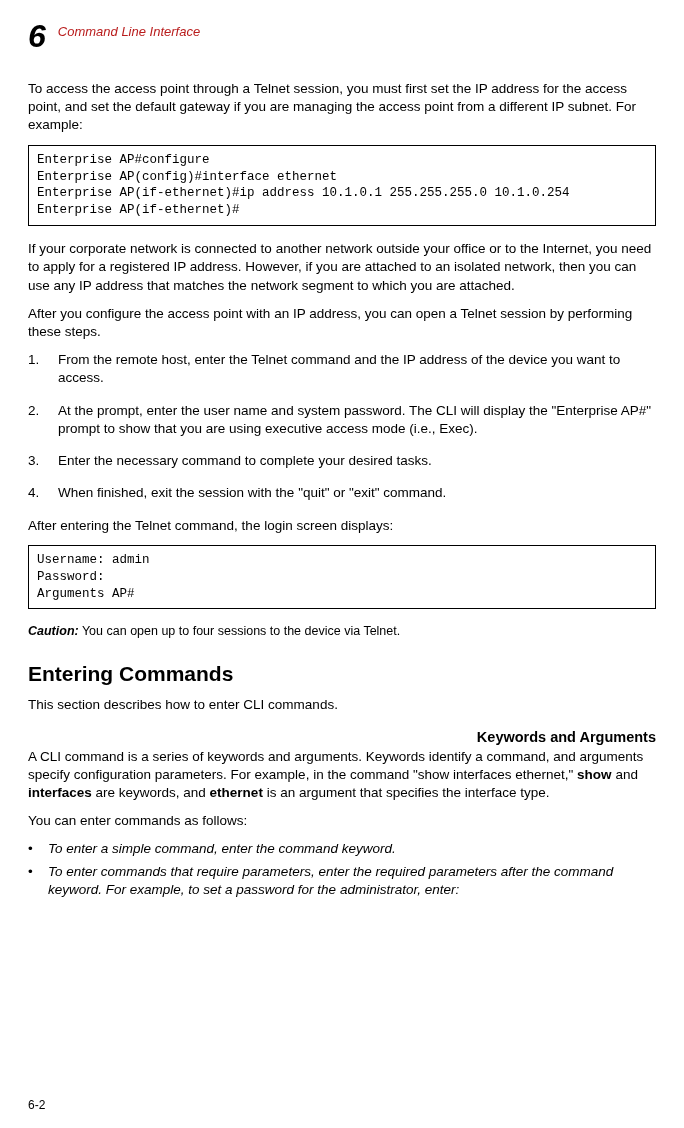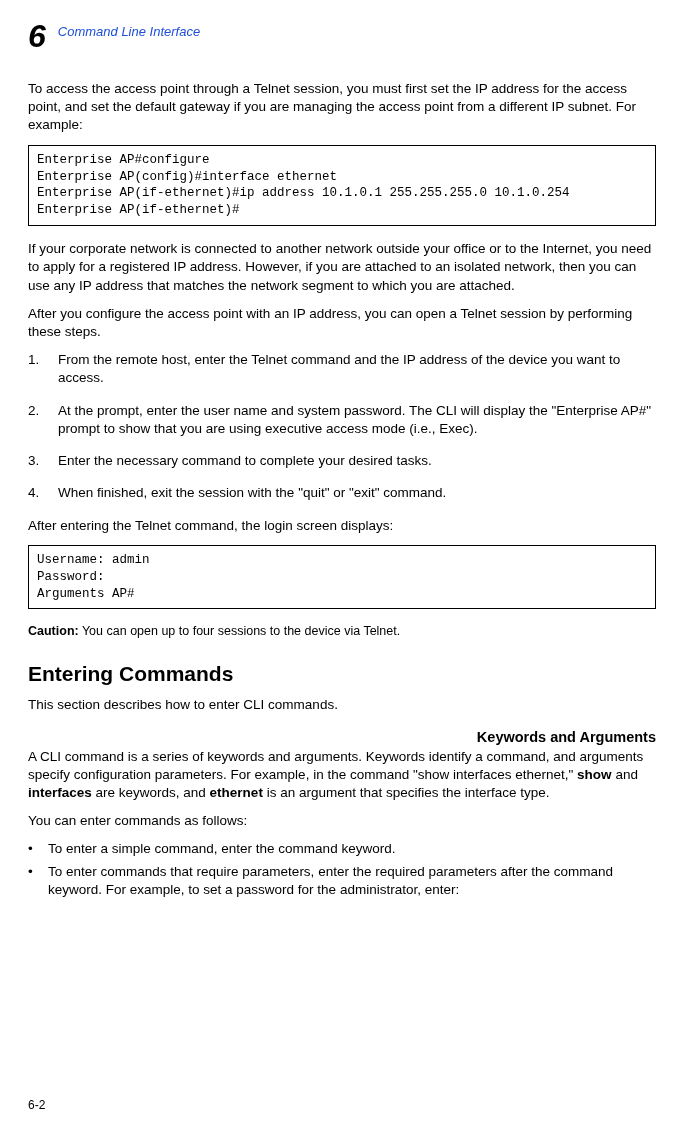--- a/index.html
+++ b/index.html
@@ -25,21 +25,21 @@
       font-size: 32px;
       font-weight: bold;
       color: #000;
       margin-right: 12px;
       font-style: italic;
       line-height: 1;
     }
     .header-title {
       font-size: 13px;
       font-style: italic;
-      color: #1d4ed8;
+      color: #b91c1c;
       margin-top: 4px;
     }
     .body-text {
       font-size: 13.5px;
       line-height: 1.35;
       margin-bottom: 10px;
     }
     .code-box {
       border: 1px solid #000;
       padding: 6px 8px;
@@ -66,20 +66,21 @@
     .num-item .content {
       flex: 1;
     }
     .caution {
       font-size: 12.5px;
       margin-bottom: 22px;
       line-height: 1.35;
     }
     .caution .label {
       font-weight: bold;
+      font-style: italic;
     }
     .h2 {
       font-size: 21px;
       font-weight: bold;
       margin-bottom: 10px;
     }
     .h3 {
       font-size: 14.5px;
       font-weight: bold;
       margin-bottom: 3px;
@@ -94,20 +95,21 @@
       font-size: 13.5px;
       line-height: 1.35;
       margin-bottom: 4px;
     }
     .bullet-item .dot {
       width: 20px;
       flex-shrink: 0;
     }
     .bullet-item .content {
       flex: 1;
+      font-style: italic;
     }
     .bold {
       font-weight: bold;
     }
     .page-num {
       position: absolute;
       bottom: 16px;
       left: 28px;
       font-size: 12px;
     }

